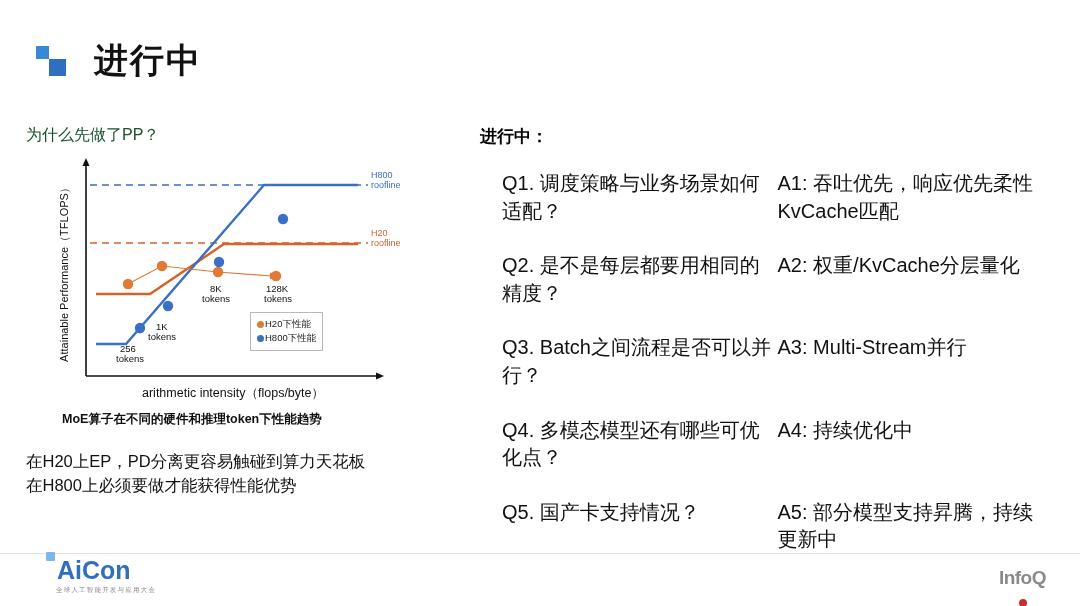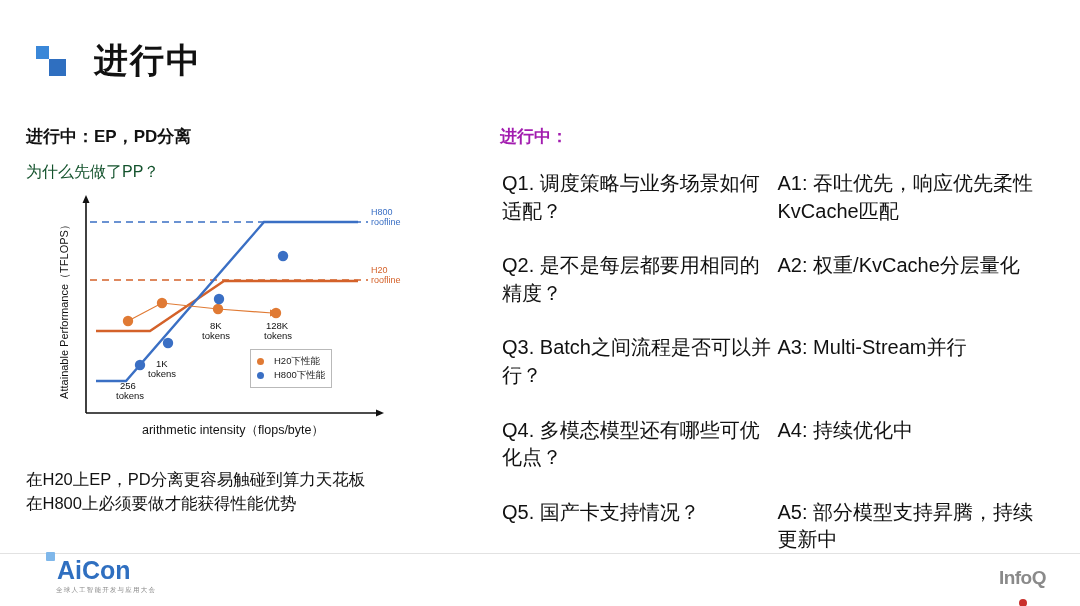--- a/index.html
+++ b/index.html
@@ -106,23 +106,22 @@
   
   .right-col {
     position: absolute;
     left: 480px;
     top: 125px;
     width: 570px;
   }
   .right-head {
     font-size: 17px;
     font-weight: bold;
-    color: #a21caf;
+    color: #000000;
     margin-bottom: 22px;
-    margin-left: 20px;
   }
   .qa-table {
     width: 100%;
     border-collapse: collapse;
   }
   .qa-table td {
     vertical-align: top;
     padding: 0 0 27px 0;
     font-size: 20px;
     line-height: 1.38;
@@ -213,21 +212,21 @@
     top: 158px;
     border: 1px solid #b9b9b9;
     background: #fff;
     padding: 4px 6px;
     font-size: 9.5px;
     line-height: 1.5;
   }
   .legend-row {
     display: flex;
     align-items: center;
-    gap: 10px;
+    gap: 1px;
     white-space: nowrap;
   }
   .legend-dot {
     width: 7px;
     height: 7px;
     border-radius: 50%;
     display: inline-block;
   }
 </style>
 </head>
@@ -237,21 +236,20 @@
 
   <div class="title-row">
     <span class="title-mark">
       <span class="sq1"></span>
         <span class="sq2"></span>
     </span>
     <span class="title-text">进行中</span>
   </div>
 
   <div class="left-col">
-    <div class="sec-head">进行中：EP，PD分离</div>
     <div class="sub-q">为什么先做了PP？</div>
 
     <div class="chart-box">
       <svg class="chart-svg" width="380" height="255" viewBox="0 0 380 255">
 
         <line x1="58" y1="8" x2="58" y2="222" stroke="#111" stroke-width="1.6"></line>
         <line x1="58" y1="222" x2="352" y2="222" stroke="#111" stroke-width="1.6"></line>
         <polygon points="58,4 54.5,12 61.5,12" fill="#111"></polygon>
         <polygon points="356,222 348,218.5 348,225.5" fill="#111"></polygon>
 
@@ -299,20 +297,21 @@
           <span class="legend-dot" style="background:#e07a34"></span>
           <span>H20下性能</span>
         </div>
         <div class="legend-row">
           <span class="legend-dot" style="background:#3a6fc4"></span>
           <span>H800下性能</span>
         </div>
       </div>
     </div>
 
+    <div class="chart-caption">MoE算子在不同的硬件和推理token下性能趋势</div>
 
     <div class="left-note">
       <div>在H20上EP，PD分离更容易触碰到算力天花板</div>
       <div>在H800上必须要做才能获得性能优势</div>
     </div>
   </div>
 
   <div class="right-col">
     <div class="right-head">进行中：</div>
     <table class="qa-table">

